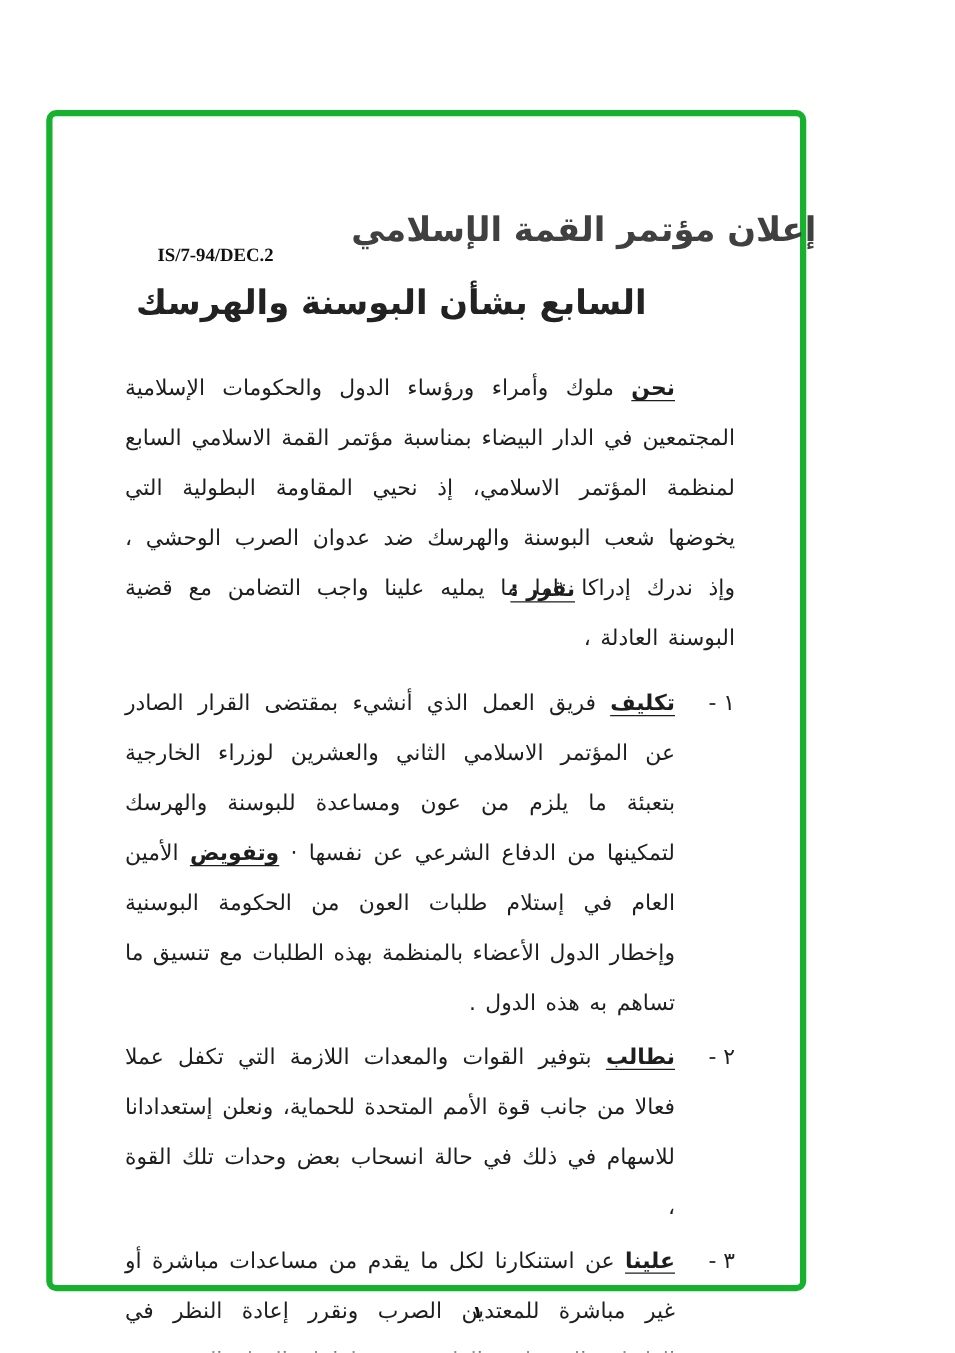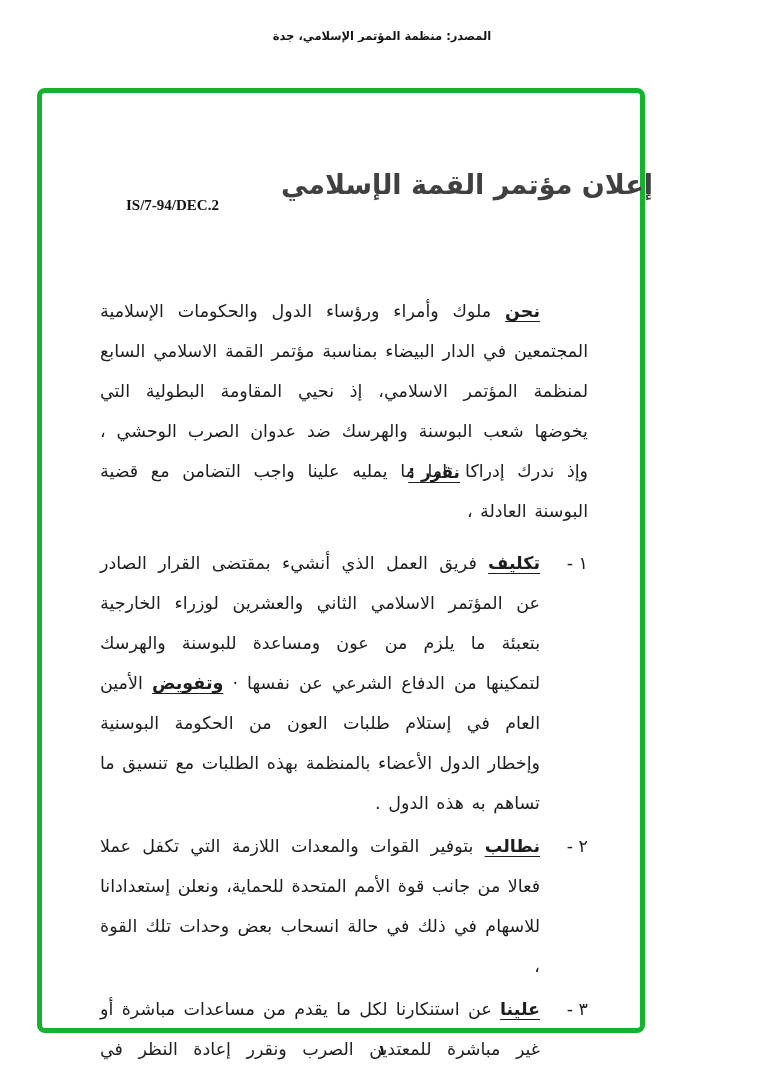--- a/index.html
+++ b/index.html
@@ -148,26 +148,26 @@
     text-align: center;
     font-size: 14px;
     font-weight: bold;
     color: #111;
   }
 </style>
 </head>
 <body>
 
 <div class="header">
-  <div class="header-line2">المصدر:  منظمة المؤتمر الإسلامي، جدة</div>
 </div>
 
 <div class="frame">
   <span class="doc-number">IS/7-94/DEC.2</span>
   <div class="title1">إعلان مؤتمر القمة الإسلامي</div>
+  <div class="title2">السابع بشأن البوسنة والهرسك</div>
 
   <div class="content">
     <p class="intro"><span class="u-lead">نحن</span><span> ملوك وأمراء ورؤساء الدول والحكومات الإسلامية المجتمعين في الدار البيضاء بمناسبة مؤتمر القمة الاسلامي السابع لمنظمة المؤتمر الاسلامي، إذ نحيي المقاومة البطولية التي يخوضها شعب البوسنة والهرسك ضد عدوان الصرب الوحشي ، وإذ ندرك إدراكا تاما ما يمليه علينا واجب التضامن مع قضية البوسنة العادلة ،</span></p>
 
     <div class="decide u-lead">نقرر :</div>
 
     <div class="items">
 
       <div class="item">
         <span class="item-number">١ -</span>

